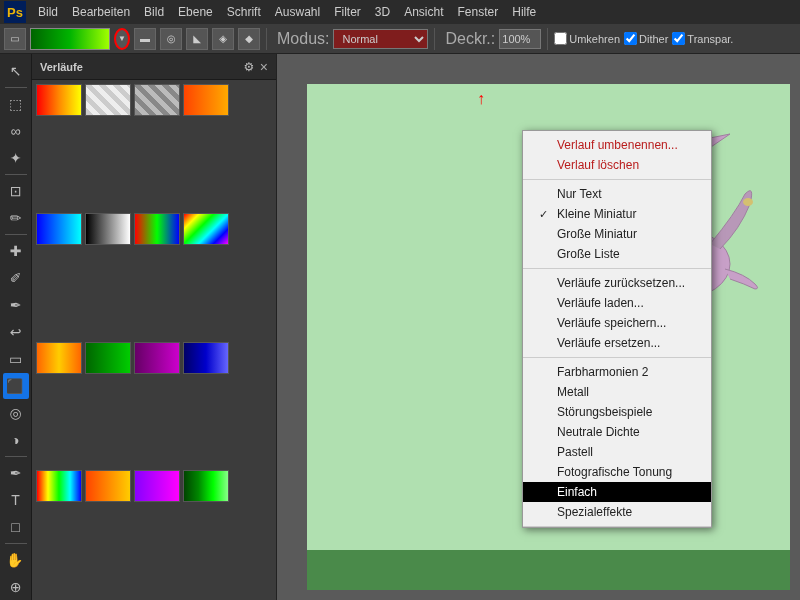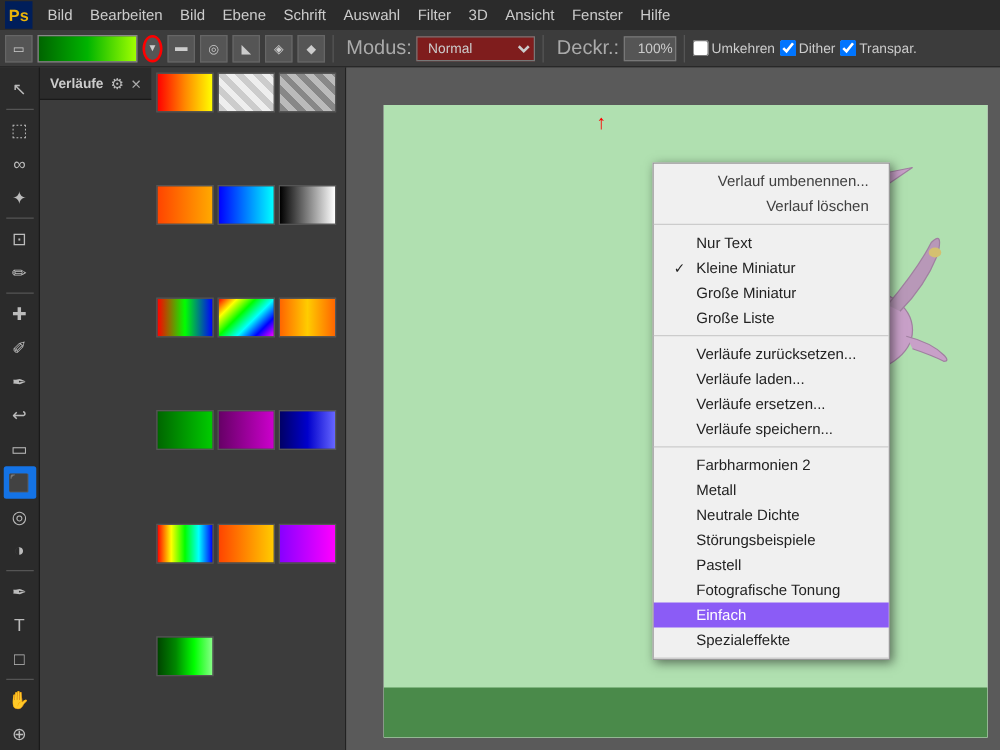--- a/index.html
+++ b/index.html
@@ -33,21 +33,21 @@
     .dropdown-arrow {
       width: 16px; height: 22px; background: #555; border: 1px solid #777; display: flex; align-items: center; justify-content: center;
       cursor: pointer; font-size: 8px; color: #ccc; flex-shrink: 0;
     }
     .toolbar-separator { width: 1px; height: 22px; background: #555; margin: 0 2px; }
     .toolbar-label { font-size: 16px; color: #aaa; margin-left: 4px; }
     .toolbar-select {
       height: 20px; background: #7f1d1d; border: 1px solid #777; color: #ccc; font-size: 11px; padding: 0 4px; cursor: pointer;
     }
     .toolbar-input {
-      width: 42px; height: 20px; background: #555; border: 1px solid #777; color: #ccc; font-size: 11px; text-align: right; padding: 0 2px;
+      width: 42px; height: 20px; background: #555; border: 1px solid #777; color: #ccc; font-size: 11px; text-align: left; padding: 0 2px;
     }
     .toolbar-checkbox-label { font-size: 11px; color: #ccc; display: flex; align-items: center; gap: 2px; }
     .toolbar-checkbox-label input { cursor: pointer; }
 
     
     .main-layout {
       display: flex; width: 800px; height: 546px;
     }
 
     
@@ -57,21 +57,21 @@
     }
     .tool-btn {
       width: 26px; height: 26px; display: flex; align-items: center; justify-content: center;
       cursor: pointer; color: #bbb; font-size: 14px; border-radius: 2px;
     }
     .tool-btn.active { background: #1473e6; color: #fff; }
     .tool-separator { width: 22px; height: 1px; background: #555; margin: 2px 0; }
 
     
     .panel-area {
-      width: 245px; height: 546px; background: #3c3c3c; flex-shrink: 0; display: flex; 
+      width: 245px; height: 546px; background: #3c3c3c; flex-shrink: 0; display: flex; flex-direction: column;
       border-right: 1px solid #222;
     }
     .panel-header {
       height: 26px; background: #2b2b2b; display: flex; align-items: center; justify-content: space-between;
       padding: 0 8px; border-bottom: 1px solid #1a1a1a;
     }
     .panel-title { font-size: 11px; color: #ccc; font-weight: bold; }
     .panel-close { color: #aaa; cursor: pointer; font-size: 14px; }
     .panel-controls { display: flex; align-items: center; }
     .panel-gear { width: 22px; height: 22px; display: flex; align-items: center; justify-content: center; cursor: pointer; color: #bbb; }
@@ -107,22 +107,22 @@
     .dropdown-menu {
       position: absolute; left: 245px; top: 76px; width: 190px;
       background: #f0f0f0; border: 1px solid #999; z-index: 100; box-shadow: 2px 2px 8px rgba(0,0,0,0.5);
       color: #222; font-size: 12px;
     }
     .dropdown-menu .menu-section { border-bottom: 1px solid #ccc; padding: 4px 0; }
     .menu-row {
       padding: 3px 16px; cursor: pointer; display: flex; align-items: center; gap: 6px;
       white-space: nowrap;
     }
-    .menu-row.highlighted { background: #8b5cf6; color: white; }
-    .menu-row.disabled { color: #404040; cursor: default; justify-content: flex-end; }
+    .menu-row.highlighted { background: #000000; color: white; }
+    .menu-row.disabled { color: #b91c1c; cursor: default; }
     .menu-row .checkmark { width: 12px; display: inline-block; font-size: 11px; }
   </style>
 </head>
 <body>
 
 <div class="menubar">
   <div class="ps-logo">Ps</div>
   <div class="menu-item">Bild</div>
   <div class="menu-item">Bearbeiten</div>
   <div class="menu-item">Bild</div>
@@ -300,43 +300,43 @@
           <div class="menu-row">
             <span class="checkmark"></span>
             <span>Verläufe zurücksetzen...</span>
           </div>
           <div class="menu-row">
             <span class="checkmark"></span>
             <span>Verläufe laden...</span>
           </div>
           <div class="menu-row">
             <span class="checkmark"></span>
+            <span>Verläufe speichern...</span>
+          </div>
+          <div class="menu-row">
+            <span class="checkmark"></span>
             <span>Verläufe ersetzen...</span>
-          </div>
-          <div class="menu-row">
-            <span class="checkmark"></span>
-            <span>Verläufe speichern...</span>
           </div>
         </div>
         <div class="menu-section">
           <div class="menu-row">
             <span class="checkmark"></span>
             <span>Farbharmonien 2</span>
           </div>
           <div class="menu-row">
             <span class="checkmark"></span>
             <span>Metall</span>
           </div>
           <div class="menu-row">
             <span class="checkmark"></span>
+            <span>Störungsbeispiele</span>
+          </div>
+          <div class="menu-row">
+            <span class="checkmark"></span>
             <span>Neutrale Dichte</span>
-          </div>
-          <div class="menu-row">
-            <span class="checkmark"></span>
-            <span>Störungsbeispiele</span>
           </div>
           <div class="menu-row">
             <span class="checkmark"></span>
             <span>Pastell</span>
           </div>
           <div class="menu-row">
             <span class="checkmark"></span>
             <span>Fotografische Tonung</span>
           </div>
           <div class="menu-row highlighted">

